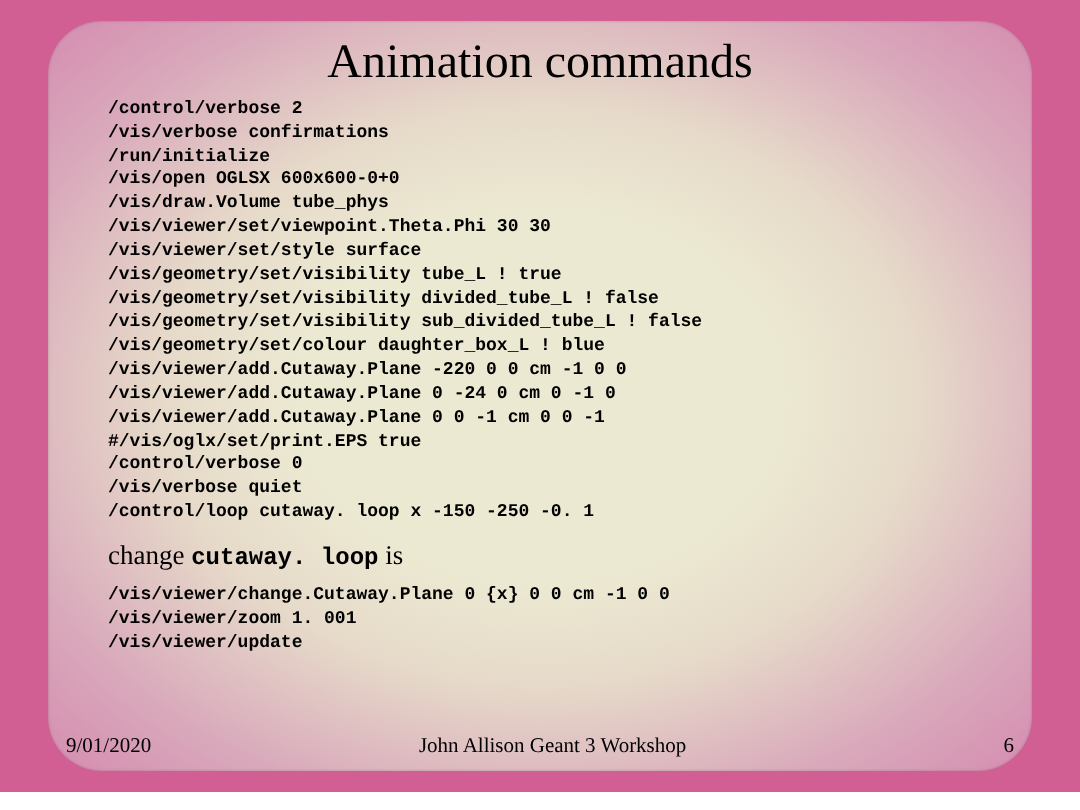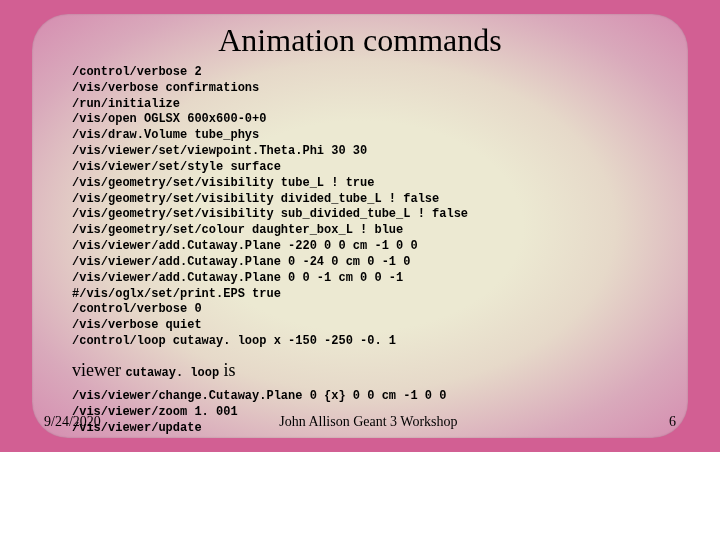--- a/index.html
+++ b/index.html
@@ -5,21 +5,21 @@
   html, body {
     margin: 0;
     padding: 0;
     width: 720px;
     height: 540px;
     overflow: hidden;
     font-family: Georgia, 'Times New Roman', serif;
   }
   .slide {
     width: 720px;
-    height: 452px;
+    height: 528px;
     background: #d25f93;
     position: relative;
     box-sizing: border-box;
   }
   .inner {
     position: absolute;
     top: 14px;
     left: 32px;
     right: 32px;
     bottom: 14px;
@@ -47,21 +47,21 @@
     margin: 0;
   }
   .where-line {
     font-family: 'Times New Roman', Times, serif;
     font-size: 18px;
     color: #000;
     margin: 10px 0 8px 0;
   }
   .where-line .mono {
     font-family: 'Courier New', Courier, monospace;
-    font-size: 12px;
+    font-size: 16px;
     font-weight: bold;
   }
   .footer {
     position: absolute;
     left: 44px;
     right: 44px;
     bottom: 22px;
     font-family: 'Times New Roman', Times, serif;
     font-size: 14px;
     color: #000;
@@ -102,27 +102,27 @@
 /vis/geometry/set/visibility sub_divided_tube_L ! false
 /vis/geometry/set/colour daughter_box_L ! blue
 /vis/viewer/add.Cutaway.Plane -220 0 0 cm -1 0 0
 /vis/viewer/add.Cutaway.Plane 0 -24 0 cm 0 -1 0
 /vis/viewer/add.Cutaway.Plane 0 0 -1 cm 0 0 -1
 #/vis/oglx/set/print.EPS true
 /control/verbose 0
 /vis/verbose quiet
 /control/loop cutaway. loop x -150 -250 -0. 1</pre>
 
-    <div class="where-line"><span>viewer </span><span class="mono">cutaway. loop</span><span> is</span></div>
+    <div class="where-line"><span>change </span><span class="mono">cutaway. loop</span><span> is</span></div>
 
     <pre class="code-block">/vis/viewer/change.Cutaway.Plane 0 {x} 0 0 cm -1 0 0
 /vis/viewer/zoom 1. 001
 /vis/viewer/update</pre>
   </div>
 
   <div class="footer">
-    <div class="left">9/24/2020</div>
+    <div class="left">9/01/2020</div>
     <div class="center">
       <span>John Allison  Geant 3 Workshop</span><br>
     </div>
     <div class="right">6</div>
   </div>
 </div>
 
 </body></html>

